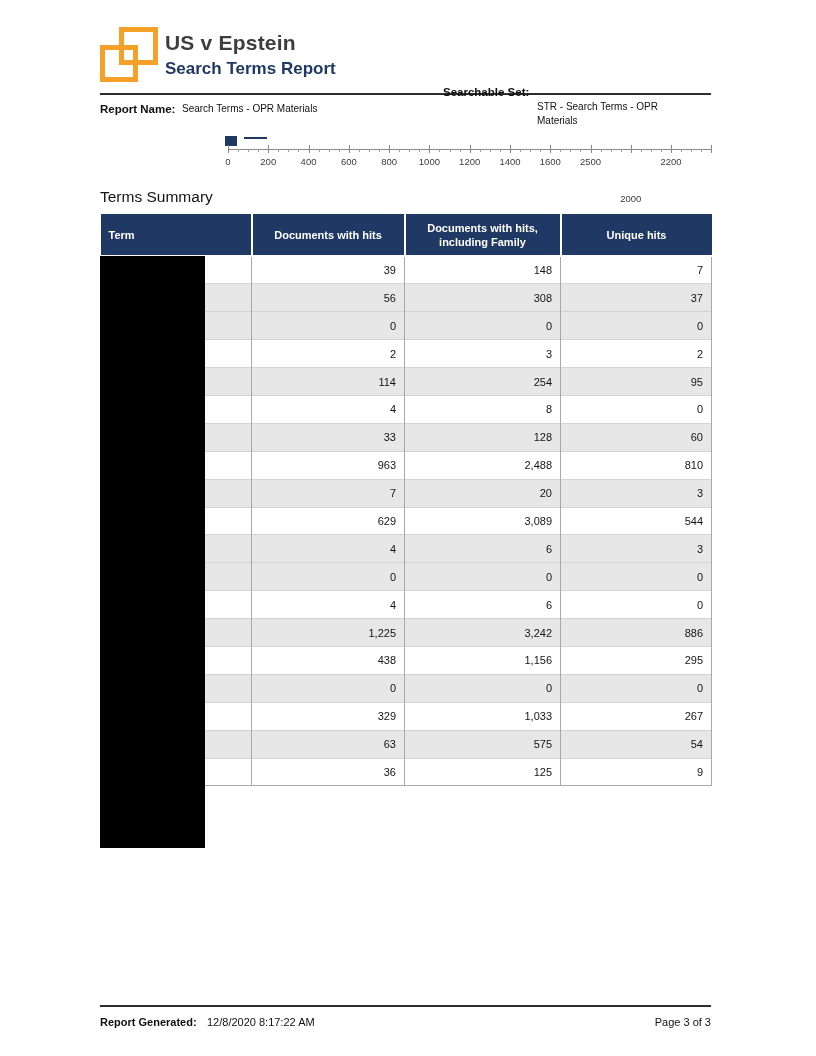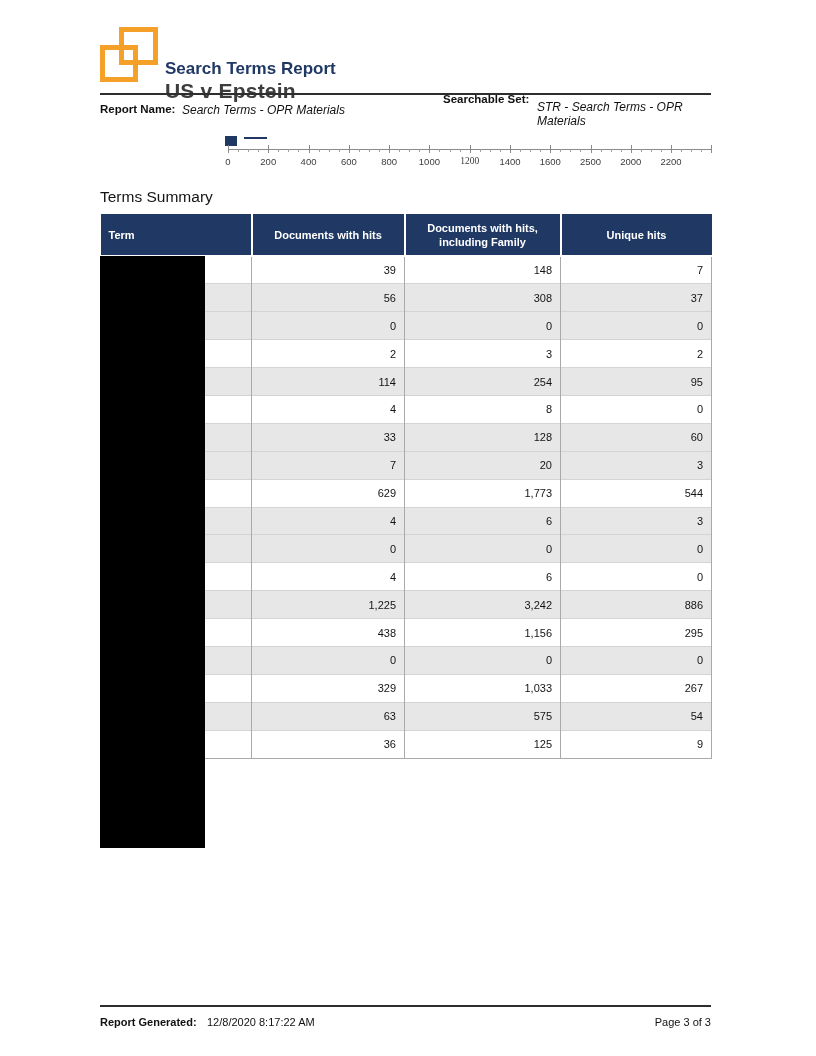--- a/index.html
+++ b/index.html
@@ -14,36 +14,36 @@
   }
 
   
   .logo { position: absolute; left: 100px; top: 27px; width: 60px; height: 56px; }
   .logo .sq { position: absolute; border: 5px solid #F5A028; background: transparent; }
   .logo .sq-top { left: 19px; top: 0; width: 39px; height: 38px; }
   .logo .sq-bottom { left: 0; top: 18px; width: 38px; height: 37px; }
 
   .case-title {
     position: absolute; left: 165px; top: 31px;
-    font-size: 21px; font-weight: 600; color: #3d3d3d; letter-spacing: 0.2px; margin-top: 48px;
+    font-size: 21px; font-weight: 600; color: #3d3d3d; letter-spacing: 0.2px;
   }
   .report-title {
     position: absolute; left: 165px; top: 59px;
     font-size: 17px; font-weight: 700; color: #1F3864;
   }
   .rule { position: absolute; left: 100px; width: 611px; height: 2px; background: #2e2e2e; }
   .rule-top { top: 93px; }
   .rule-bottom { top: 1005px; }
 
   
   .meta-label { position: absolute; font-size: 11.5px; font-weight: 700; color: #111; }
-  .meta-value { position: absolute; font-size: 12px; color: #111; font-style: italic; }
+  .meta-value { position: absolute; font-size: 10px; color: #111; }
   .m-report-label { left: 100px; top: 103px; }
   .m-report-value { left: 182px; top: 103px; }
-  .m-set-label { left: 443px; top: 93px; }
+  .m-set-label { left: 443px; top: 86px; }
   .m-set-value { left: 537px; top: 100px; width: 152px; line-height: 14px; }
 
   
   .scale-chart { position: absolute; left: 225px; top: 133px; width: 495px; height: 38px; }
   .scale-bar { position: absolute; left: 0; top: 3px; width: 12px; height: 10px; background: #1F3864; }
   .scale-dash { position: absolute; left: 19px; top: 4px; width: 23px; height: 2px; background: #1F3864; }
   .scale-axis { position: absolute; left: 3px; top: 16px; width: 484px; height: 1px; background: #8a8a8a; }
   .tick { position: absolute; width: 1px; background: #8a8a8a; }
   .tick-major { top: 12px; height: 8px; }
   .tick-minor { top: 16px; height: 3px; background: #9e9e9e; }
@@ -138,41 +138,41 @@
         <div class="tick-label" style="left: 164.12px;">800</div>
         <div class="tick tick-minor" style="left: 174.19px;"></div>
         <div class="tick tick-minor" style="left: 184.26px;"></div>
         <div class="tick tick-minor" style="left: 194.33px;"></div>
         <div class="tick tick-major" style="left: 204.4px;"></div>
         <div class="tick-label" style="left: 204.4px;">1000</div>
         <div class="tick tick-minor" style="left: 214.47px;"></div>
         <div class="tick tick-minor" style="left: 224.54px;"></div>
         <div class="tick tick-minor" style="left: 234.61px;"></div>
         <div class="tick tick-major" style="left: 244.68px;"></div>
-        <div class="tick-label" style="left: 244.68px; font-family: Liberation Serif, serif;">1200</div>
+        <div class="tick-label" style="left: 244.68px;">1200</div>
         <div class="tick tick-minor" style="left: 254.75px;"></div>
         <div class="tick tick-minor" style="left: 264.82px;"></div>
         <div class="tick tick-minor" style="left: 274.89px;"></div>
         <div class="tick tick-major" style="left: 284.96px;"></div>
         <div class="tick-label" style="left: 284.96px;">1400</div>
         <div class="tick tick-minor" style="left: 295.03px;"></div>
         <div class="tick tick-minor" style="left: 305.1px;"></div>
         <div class="tick tick-minor" style="left: 315.17px;"></div>
         <div class="tick tick-major" style="left: 325.24px;"></div>
         <div class="tick-label" style="left: 325.24px;">1600</div>
         <div class="tick tick-minor" style="left: 335.31px;"></div>
         <div class="tick tick-minor" style="left: 345.38px;"></div>
         <div class="tick tick-minor" style="left: 355.45px;"></div>
         <div class="tick tick-major" style="left: 365.52px;"></div>
         <div class="tick-label" style="left: 365.52px;">2500</div>
         <div class="tick tick-minor" style="left: 375.59px;"></div>
         <div class="tick tick-minor" style="left: 385.66px;"></div>
         <div class="tick tick-minor" style="left: 395.73px;"></div>
         <div class="tick tick-major" style="left: 405.8px;"></div>
-        <div class="tick-label" style="left: 405.8px;">2000</div>
+        <div class="tick-label" style="left: 405.8px; margin-top: 37px;">2000</div>
         <div class="tick tick-minor" style="left: 415.87px;"></div>
         <div class="tick tick-minor" style="left: 425.94px;"></div>
         <div class="tick tick-minor" style="left: 436.01px;"></div>
         <div class="tick tick-major" style="left: 446.08px;"></div>
         <div class="tick-label" style="left: 446.08px;">2200</div>
         <div class="tick tick-minor" style="left: 456.15px;"></div>
         <div class="tick tick-minor" style="left: 466.22px;"></div>
         <div class="tick tick-minor" style="left: 476.29px;"></div>
         <div class="tick tick-major" style="left: 486.36px;"></div>
       </div>
@@ -232,30 +232,36 @@
             <td>4</td>
             <td>8</td>
             <td>0</td>
           </tr>
           <tr class="alt">
             <td></td>
             <td>33</td>
             <td>128</td>
             <td>60</td>
           </tr>
+          <tr>
+            <td></td>
+            <td>963</td>
+            <td>2,488</td>
+            <td>810</td>
+          </tr>
           <tr class="alt">
             <td></td>
             <td>7</td>
             <td>20</td>
             <td>3</td>
           </tr>
           <tr>
             <td></td>
             <td>629</td>
-            <td>1,773</td>
+            <td>3,089</td>
             <td>544</td>
           </tr>
           <tr class="alt">
             <td></td>
             <td>4</td>
             <td>6</td>
             <td>3</td>
           </tr>
           <tr class="alt">
             <td></td>

